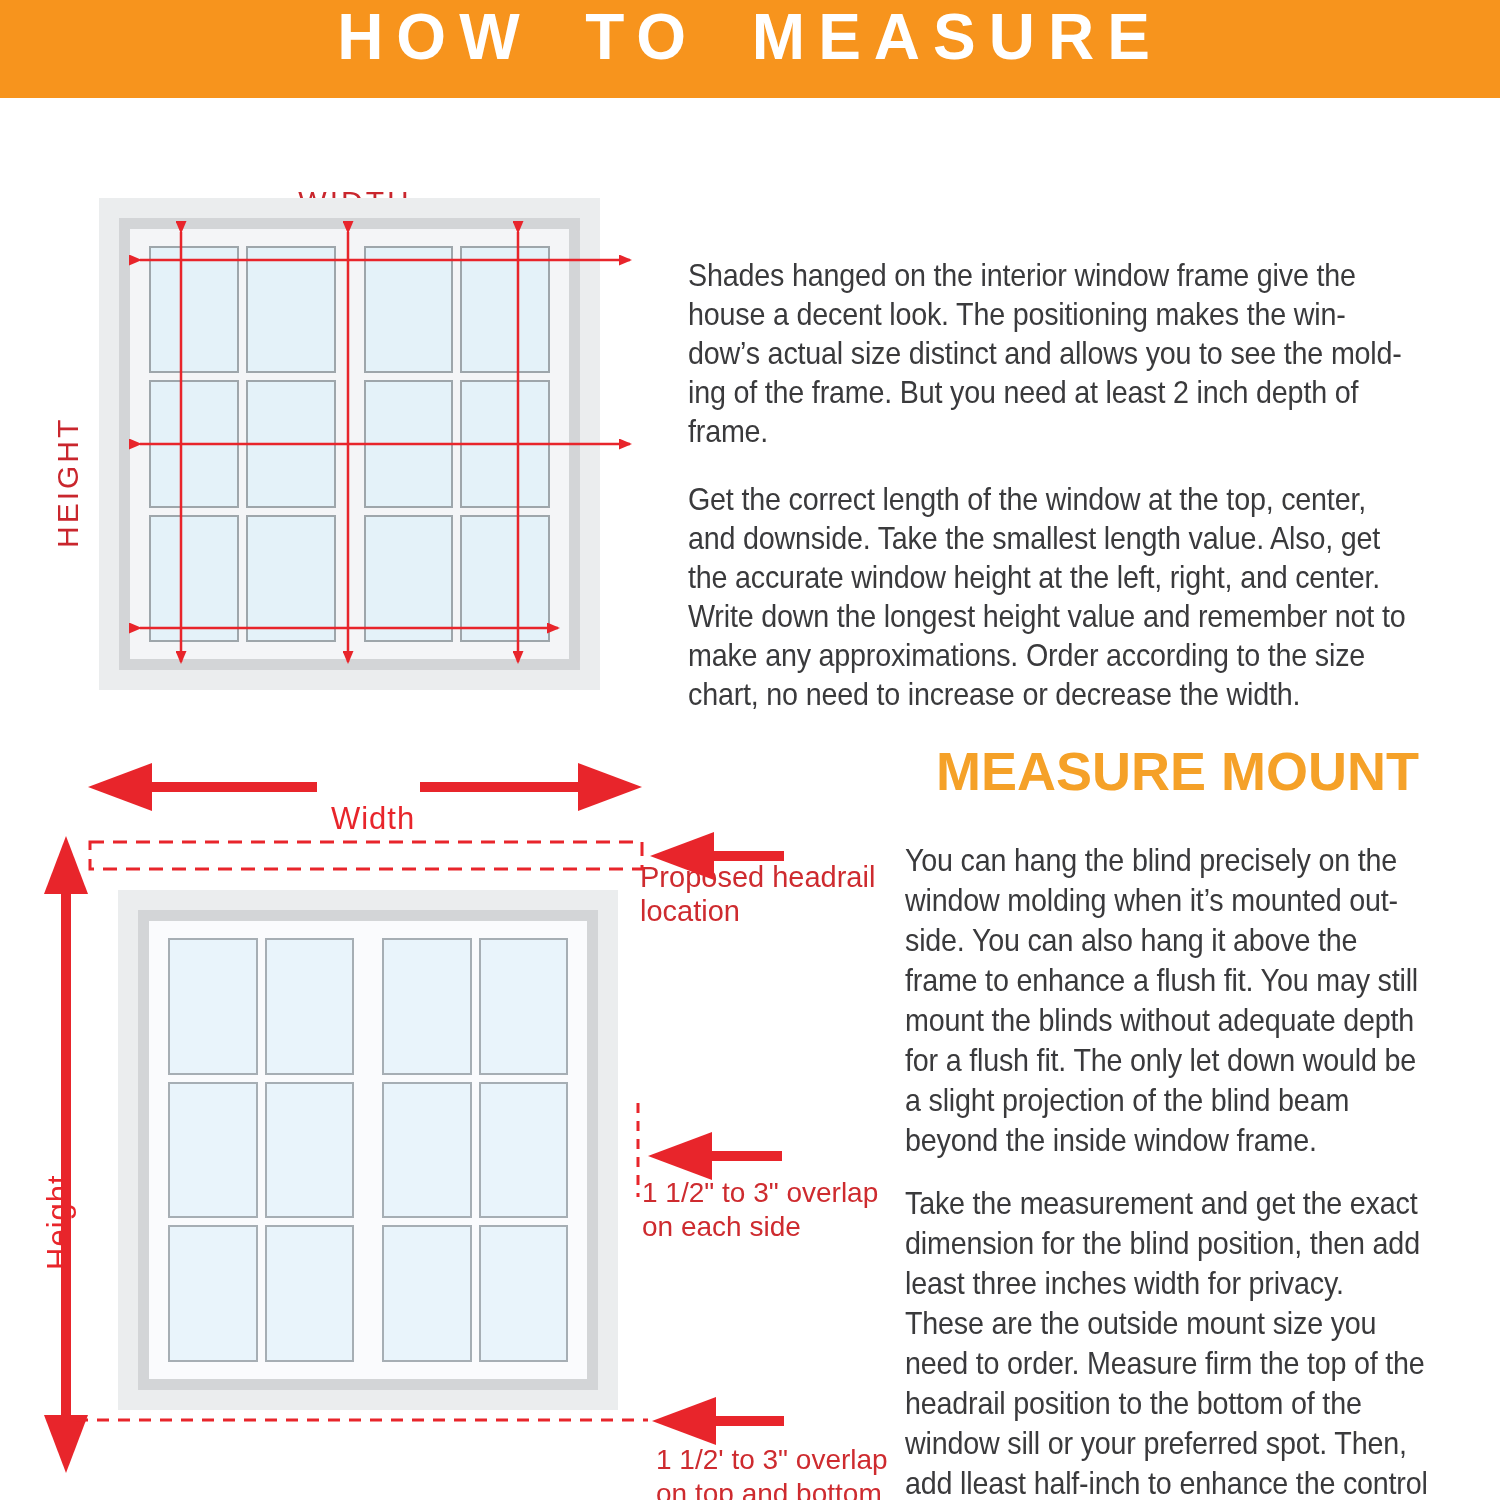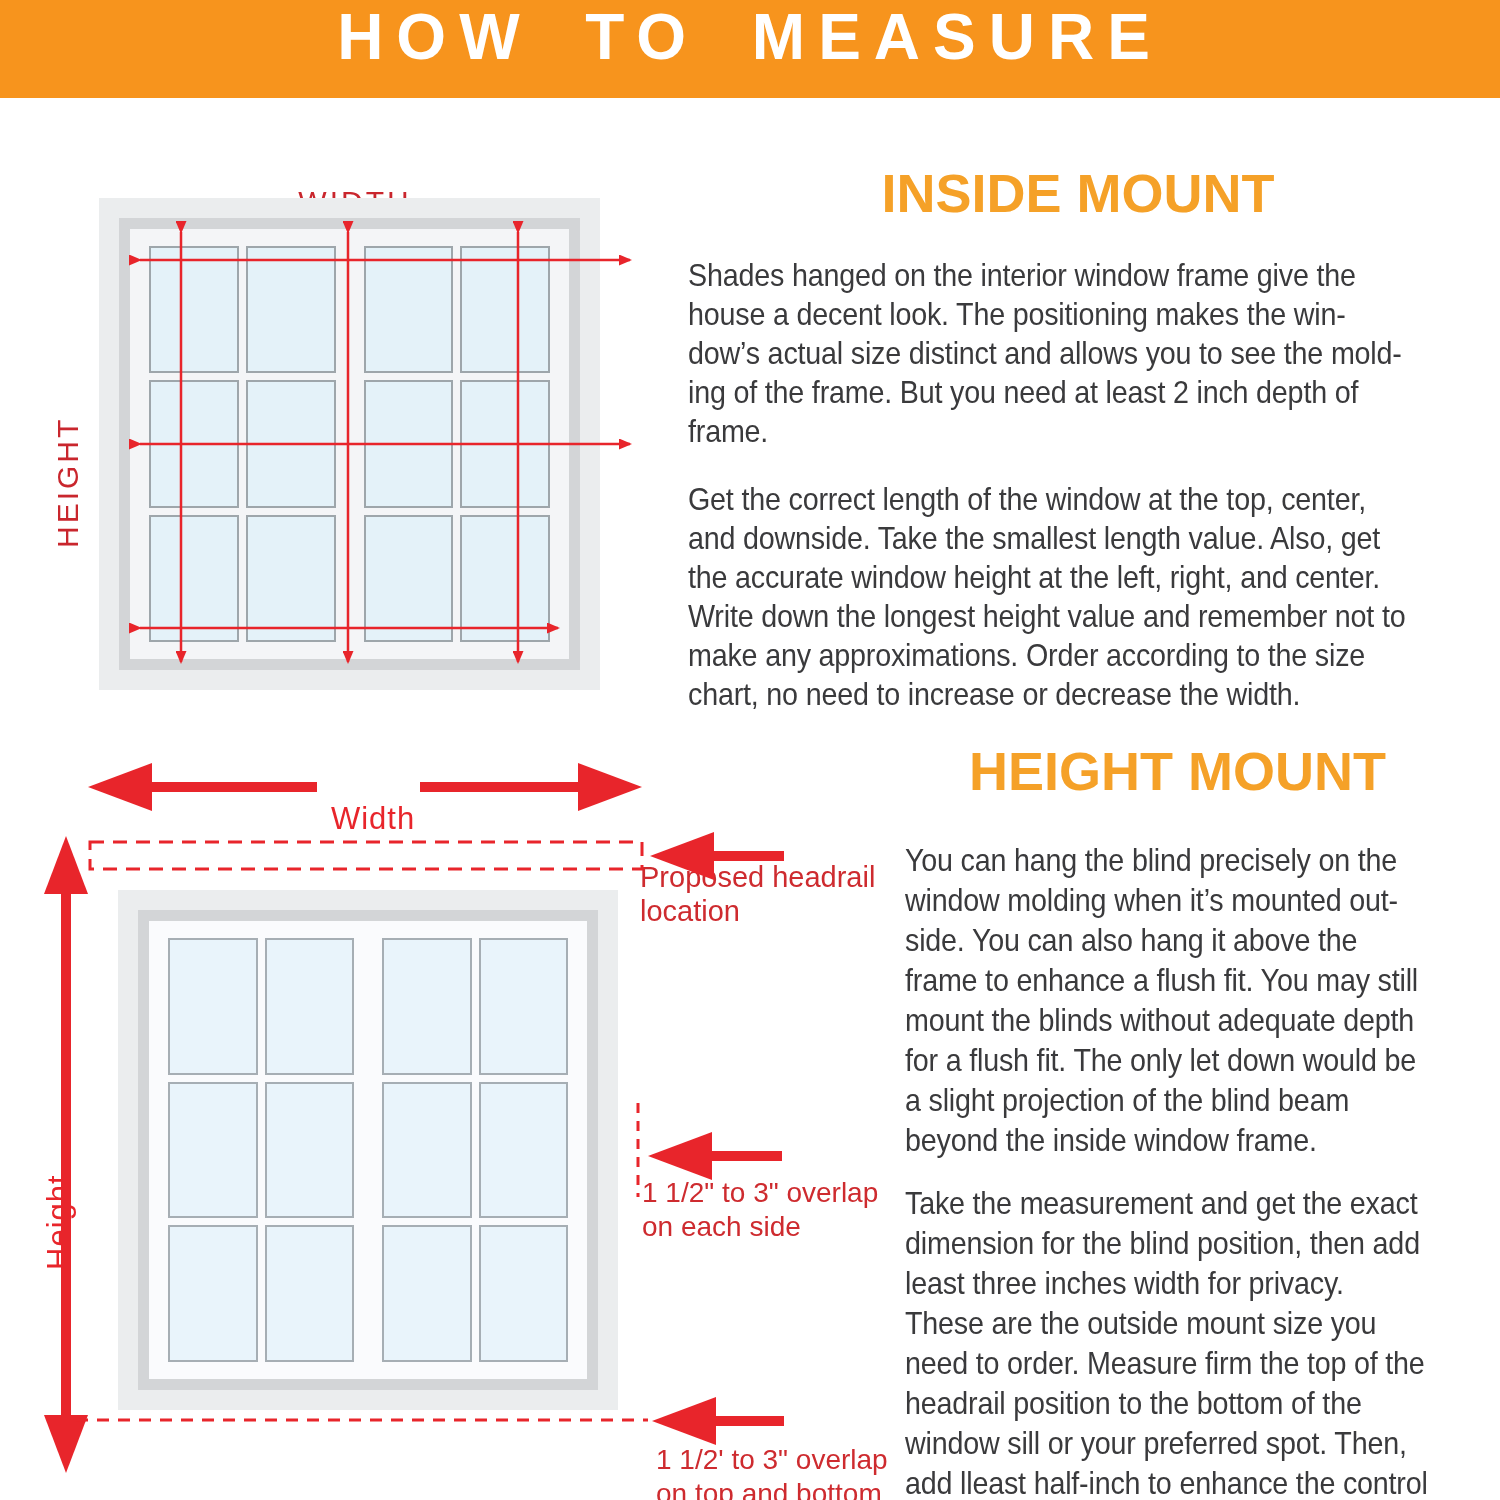--- a/index.html
+++ b/index.html
@@ -177,36 +177,35 @@
       <rect x="710" y="1151" width="72" height="10" fill="#E8252B"></rect>
     </g>
 
     <g>
       <line x1="76" y1="1420" x2="648" y2="1420" stroke="#E8252B" stroke-width="3" stroke-dasharray="12 9"></line>
       <polygon points="652,1421 716,1397 716,1445" fill="#E8252B"></polygon>
       <rect x="714" y="1416" width="70" height="10" fill="#E8252B"></rect>
     </g>
   </svg>
 
-  <div class="section-heading" style="left:688px;top:162px;width:780px;">INSIDE MOUNT</div>
 
   <div class="body-para prelines" style="left:688px;top:256px;width:830px;">Shades hanged on the interior window frame give the
 house a decent look. The positioning makes the win-
 dow’s actual size distinct and allows you to see the mold-
 ing of the frame. But you need at least 2 inch depth of
 frame.</div>
 
   <div class="body-para prelines" style="left:688px;top:480px;width:830px;">Get the correct length of the window at the top, center,
 and downside. Take the smallest length value. Also, get
 the accurate window height at the left, right, and center.
 Write down the longest height value and remember not to
 make any approximations. Order according to the size
 chart, no need to increase or decrease the width.</div>
 
-  <div class="section-heading" style="left:905px;top:740px;width:545px;">HEIGHT MOUNT</div>
+  <div class="section-heading" style="left:905px;top:740px;width:545px;">MEASURE MOUNT</div>
 
   <div class="body-para outside prelines" style="left:905px;top:840px;width:620px;">You can hang the blind precisely on the
 window molding when it’s mounted out-
 side. You can also hang it above the
 frame to enhance a flush fit. You may still
 mount the blinds without adequate depth
 for a flush fit. The only let down would be
 a slight projection of the blind beam
 beyond the inside window frame.</div>
 

